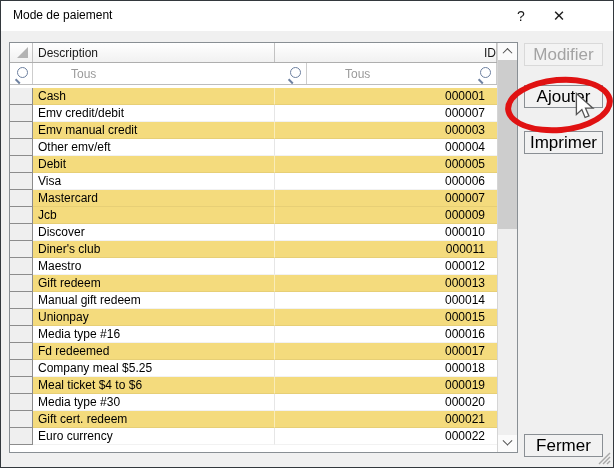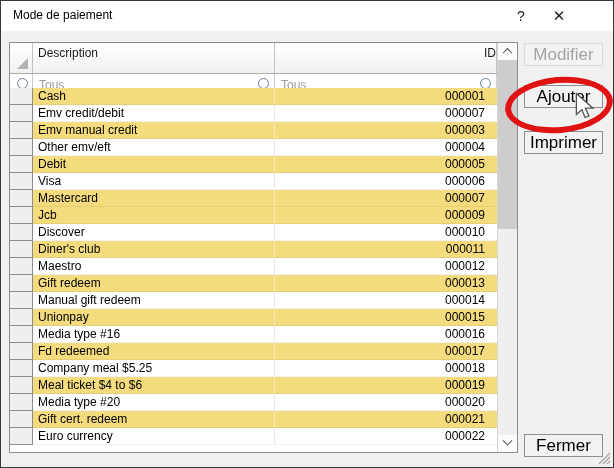--- a/index.html
+++ b/index.html
@@ -12,30 +12,30 @@
   .titlebar { position:absolute; left:0; top:0; width:100%; height:30px; background:#ffffff; }
   .title { position:absolute; left:12px; top:7px; font-size:12px; color:#000; }
   .tb-btn { position:absolute; top:0; width:30px; height:30px; text-align:center;
             line-height:30px; font-size:14px; color:#1a1a1a; cursor:default; }
   .tb-help { left:505px; }
   .tb-close { left:543px; font-size:15px; }
   
   .grid { position:absolute; left:8px; top:41px; width:509px; height:411px;
           background:#fff; border:1px solid #898f94; }
   .grid-inner { position:absolute; left:0; top:0; right:20px; bottom:0; overflow:hidden; }
-  .hdr-row { display:flex; height:31px; background:linear-gradient(#ffffff,#f1f1f1);
+  .hdr-row { display:flex; height:20px; background:linear-gradient(#ffffff,#f1f1f1);
              border-bottom:1px solid #aeaeae; }
   .c-sel { width:23px; flex:0 0 23px; }
   .c-desc { width:242px; flex:0 0 242px; }
   .c-id { flex:1 1 auto;text-align:right; }
   .hdr-cell { font-size:12px; color:#1a1a1a; padding:3px 0 0 5px; border-right:1px solid #c2c2c2; }
   .hdr-corner { position:relative; border-right:1px solid #c2c2c2; }
   .corner-tri { position:absolute; right:4px; bottom:4px; width:0; height:0;
                 border-left:11px solid transparent; border-bottom:11px solid #b3b3b3; }
-  .filter-row { display:flex; height:22px; background:#fff; border-bottom:1px solid #bdbdbd; }
+  .filter-row { display:flex; height:22px; background:#fff; border-bottom:1px solid #bdbdbd;gap:32px; }
   .filter-cell { position:relative; border-right:1px solid #cdcdcd; }
   .placeholder { position:absolute; left:6px; top:4px; font-size:12px; color:#9a9a9a; }
   
   .mag { position:absolute; width:14px; height:14px; }
   .mag::before { content:""; position:absolute; right:0; top:0; width:9px; height:9px;
                  border:1.6px solid #6d80a0; border-radius:50%; }
   .mag::after { content:""; position:absolute; left:1px; bottom:1px; width:6px; height:1.8px;
                 background:#6d80a0; transform:rotate(45deg); transform-origin:left bottom; }
   .mag-center { left:50%; top:50%; transform:translate(-50%,-50%); }
   .mag-right { right:5px; top:4px; }
@@ -196,21 +196,21 @@
             <div class="cell desc c-desc">Company meal $5.25</div>
             <div class="cell idc c-id">000018</div>
           </div>
           <div class="row hl">
             <div class="sel"></div>
             <div class="cell desc c-desc">Meal ticket $4 to $6</div>
             <div class="cell idc c-id">000019</div>
           </div>
           <div class="row">
             <div class="sel"></div>
-            <div class="cell desc c-desc">Media type #20</div>
+            <div class="cell desc c-desc">Media type #30</div>
             <div class="cell idc c-id">000020</div>
           </div>
           <div class="row hl">
             <div class="sel"></div>
             <div class="cell desc c-desc">Gift cert. redeem</div>
             <div class="cell idc c-id">000021</div>
           </div>
           <div class="row">
             <div class="sel"></div>
             <div class="cell desc c-desc">Euro currency</div>

